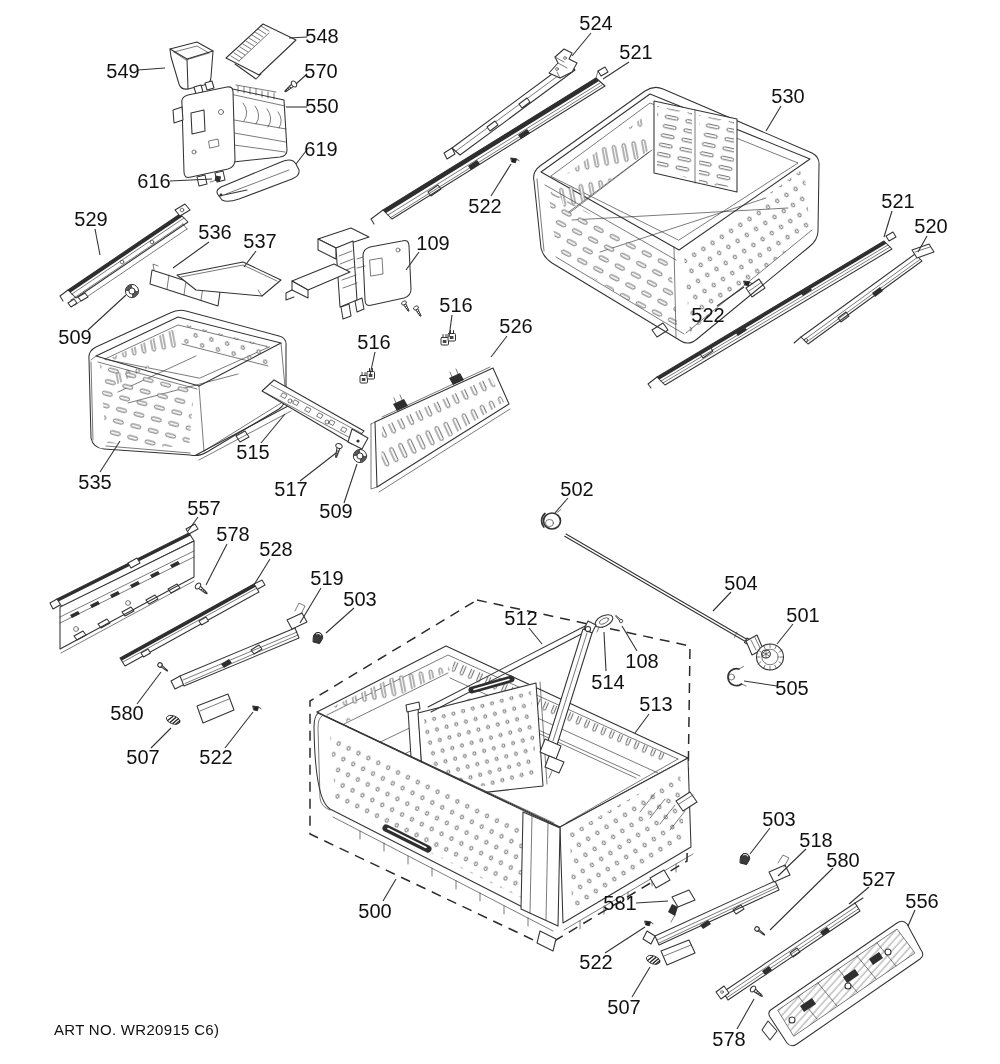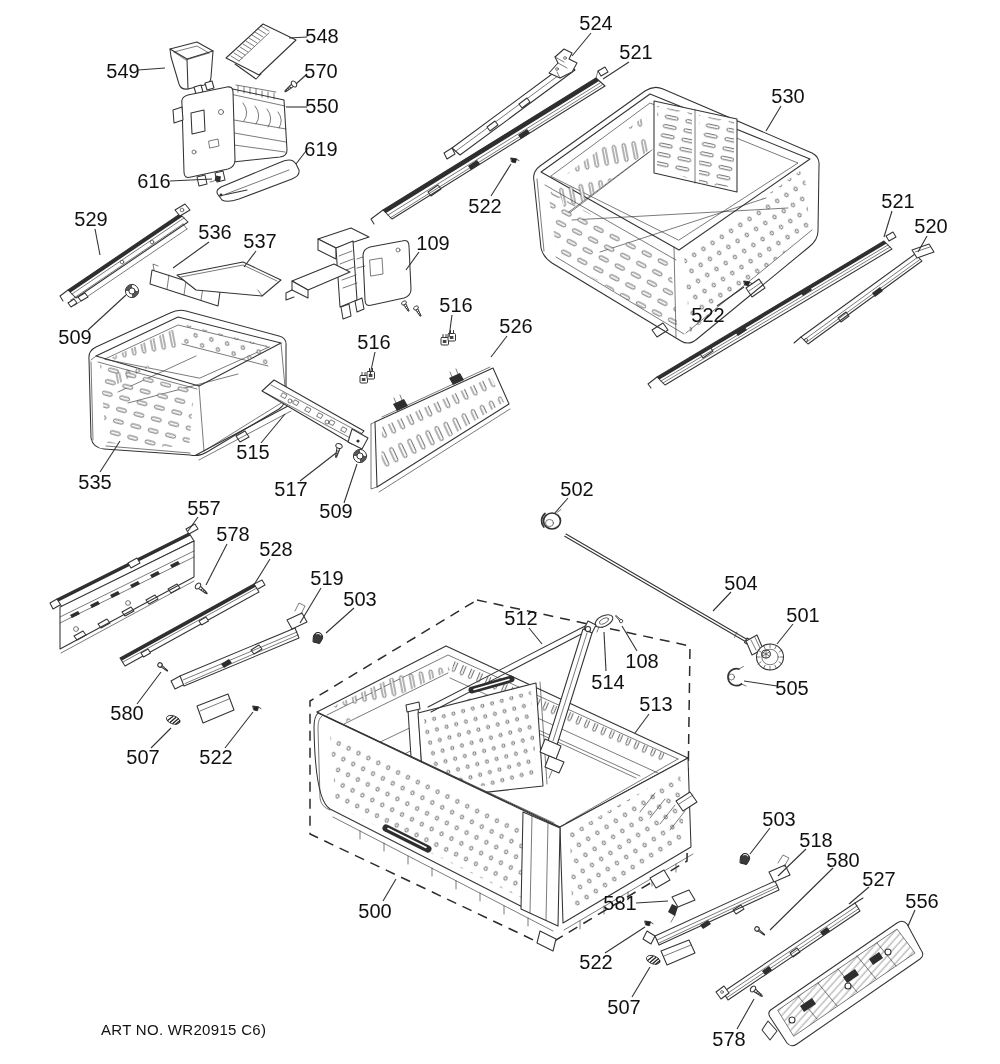--- a/index.html
+++ b/index.html
@@ -11,21 +11,21 @@
   #diagram .d{fill:#2e2e2e;stroke:none;}
   #diagram .t{stroke-width:0.65;}
   #diagram .k{stroke-width:1.7;}
   #diagram .pf{stroke:none;}
   #diagram .bar{stroke:#2e2e2e;stroke-width:7;stroke-linecap:round;fill:none;}
   #diagram .bari{stroke:#fff;stroke-width:1.6;fill:none;}
   #diagram .dash{fill:none;stroke:#2b2b2b;stroke-width:1.5;stroke-dasharray:10 7;}
   #diagram text.callout{fill:#111;stroke:none;font-family:"Liberation Sans",sans-serif;
       font-size:20px;text-anchor:middle;}
   #diagram .leader{stroke:#333;stroke-width:1.1;}
-  .artno{position:absolute;left:54px;top:1021px;font-size:15px;color:#111;letter-spacing:.3px;margin-left:47px;}
+  .artno{position:absolute;left:54px;top:1021px;font-size:15px;color:#111;letter-spacing:.3px;}
 </style>
 </head>
 <body>
 
 <div class="stage">
 <svg id="diagram" width="1000" height="1064" viewBox="0 0 1000 1064">
   <defs>
     <pattern id="dotsA" width="11" height="12" patternUnits="userSpaceOnUse" patternTransform="rotate(26)">
       <rect x="2" y="2" width="2.8" height="3.6" rx="1" fill="#fff" stroke="#555" stroke-width="0.9"></rect>
     </pattern>

